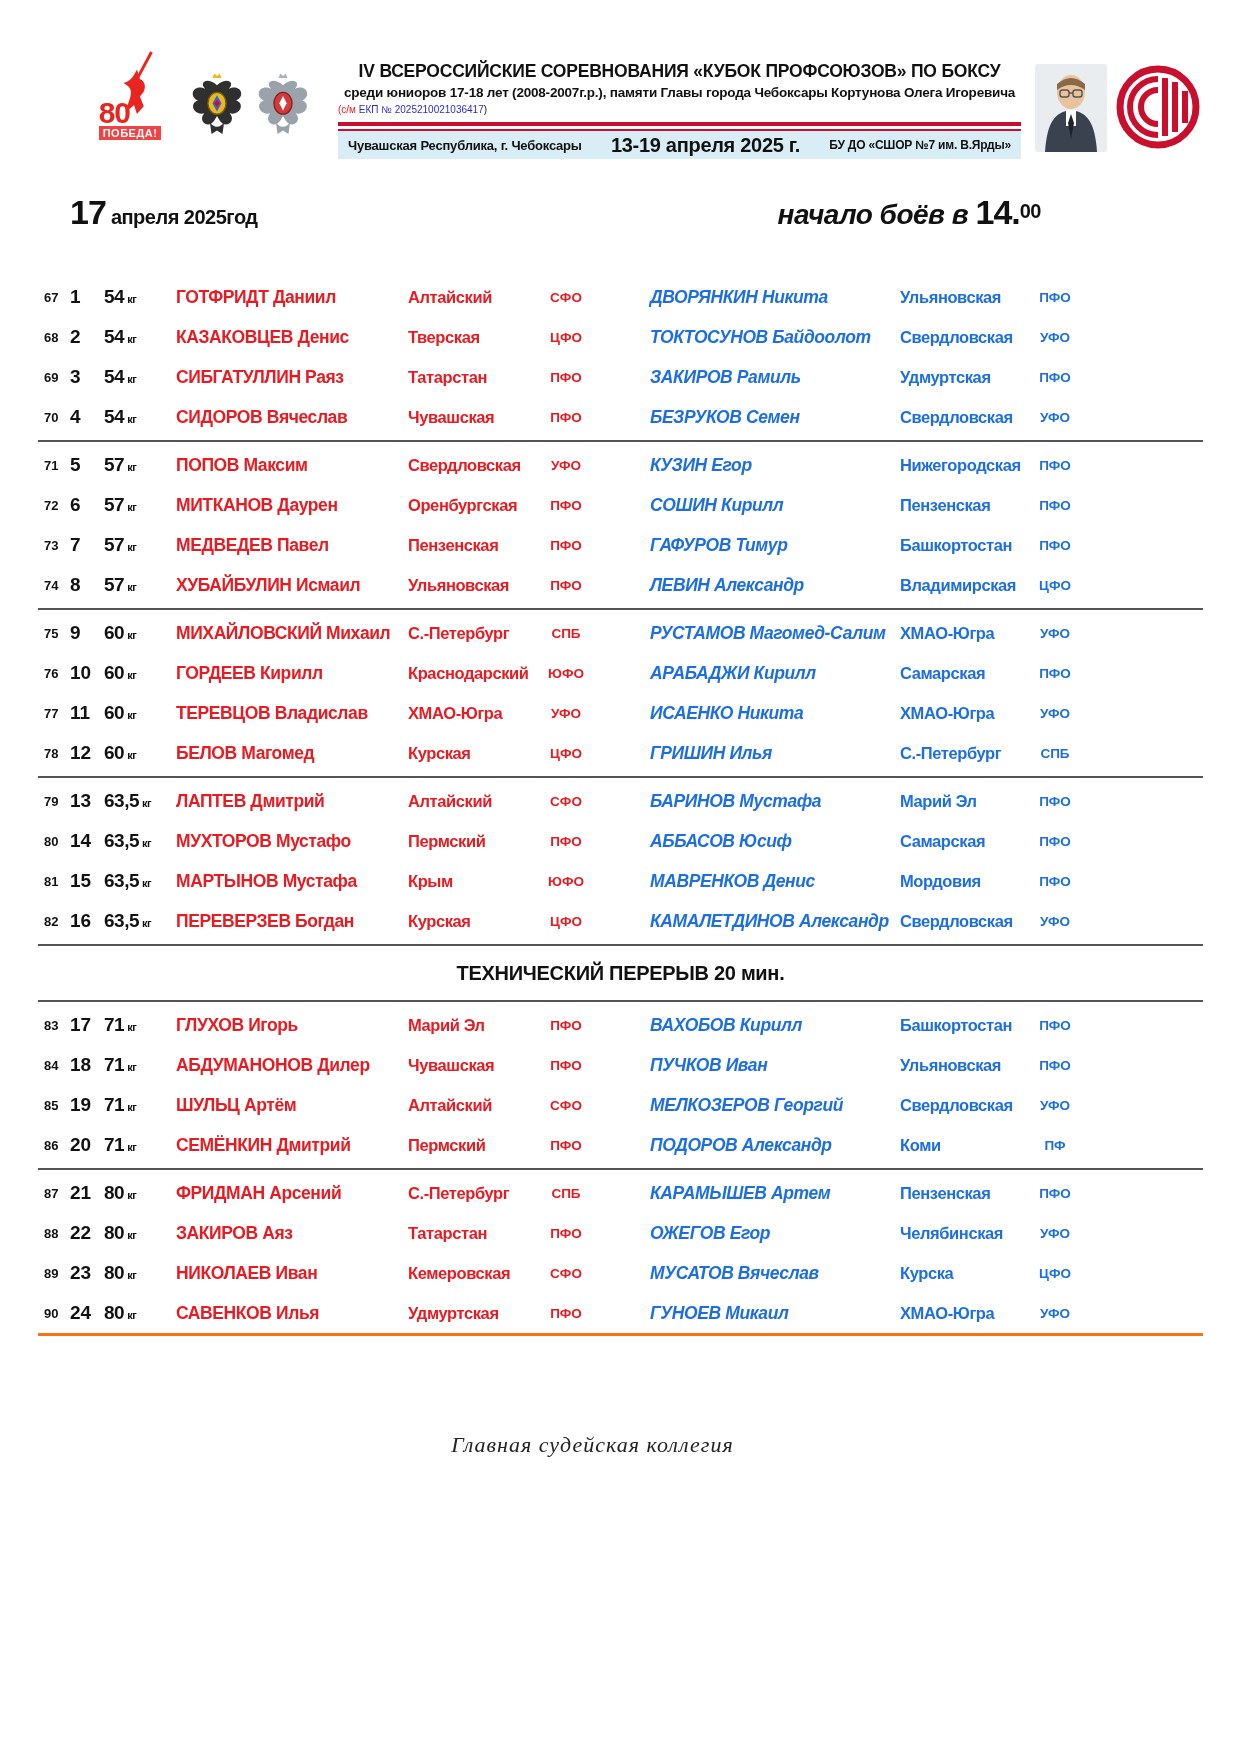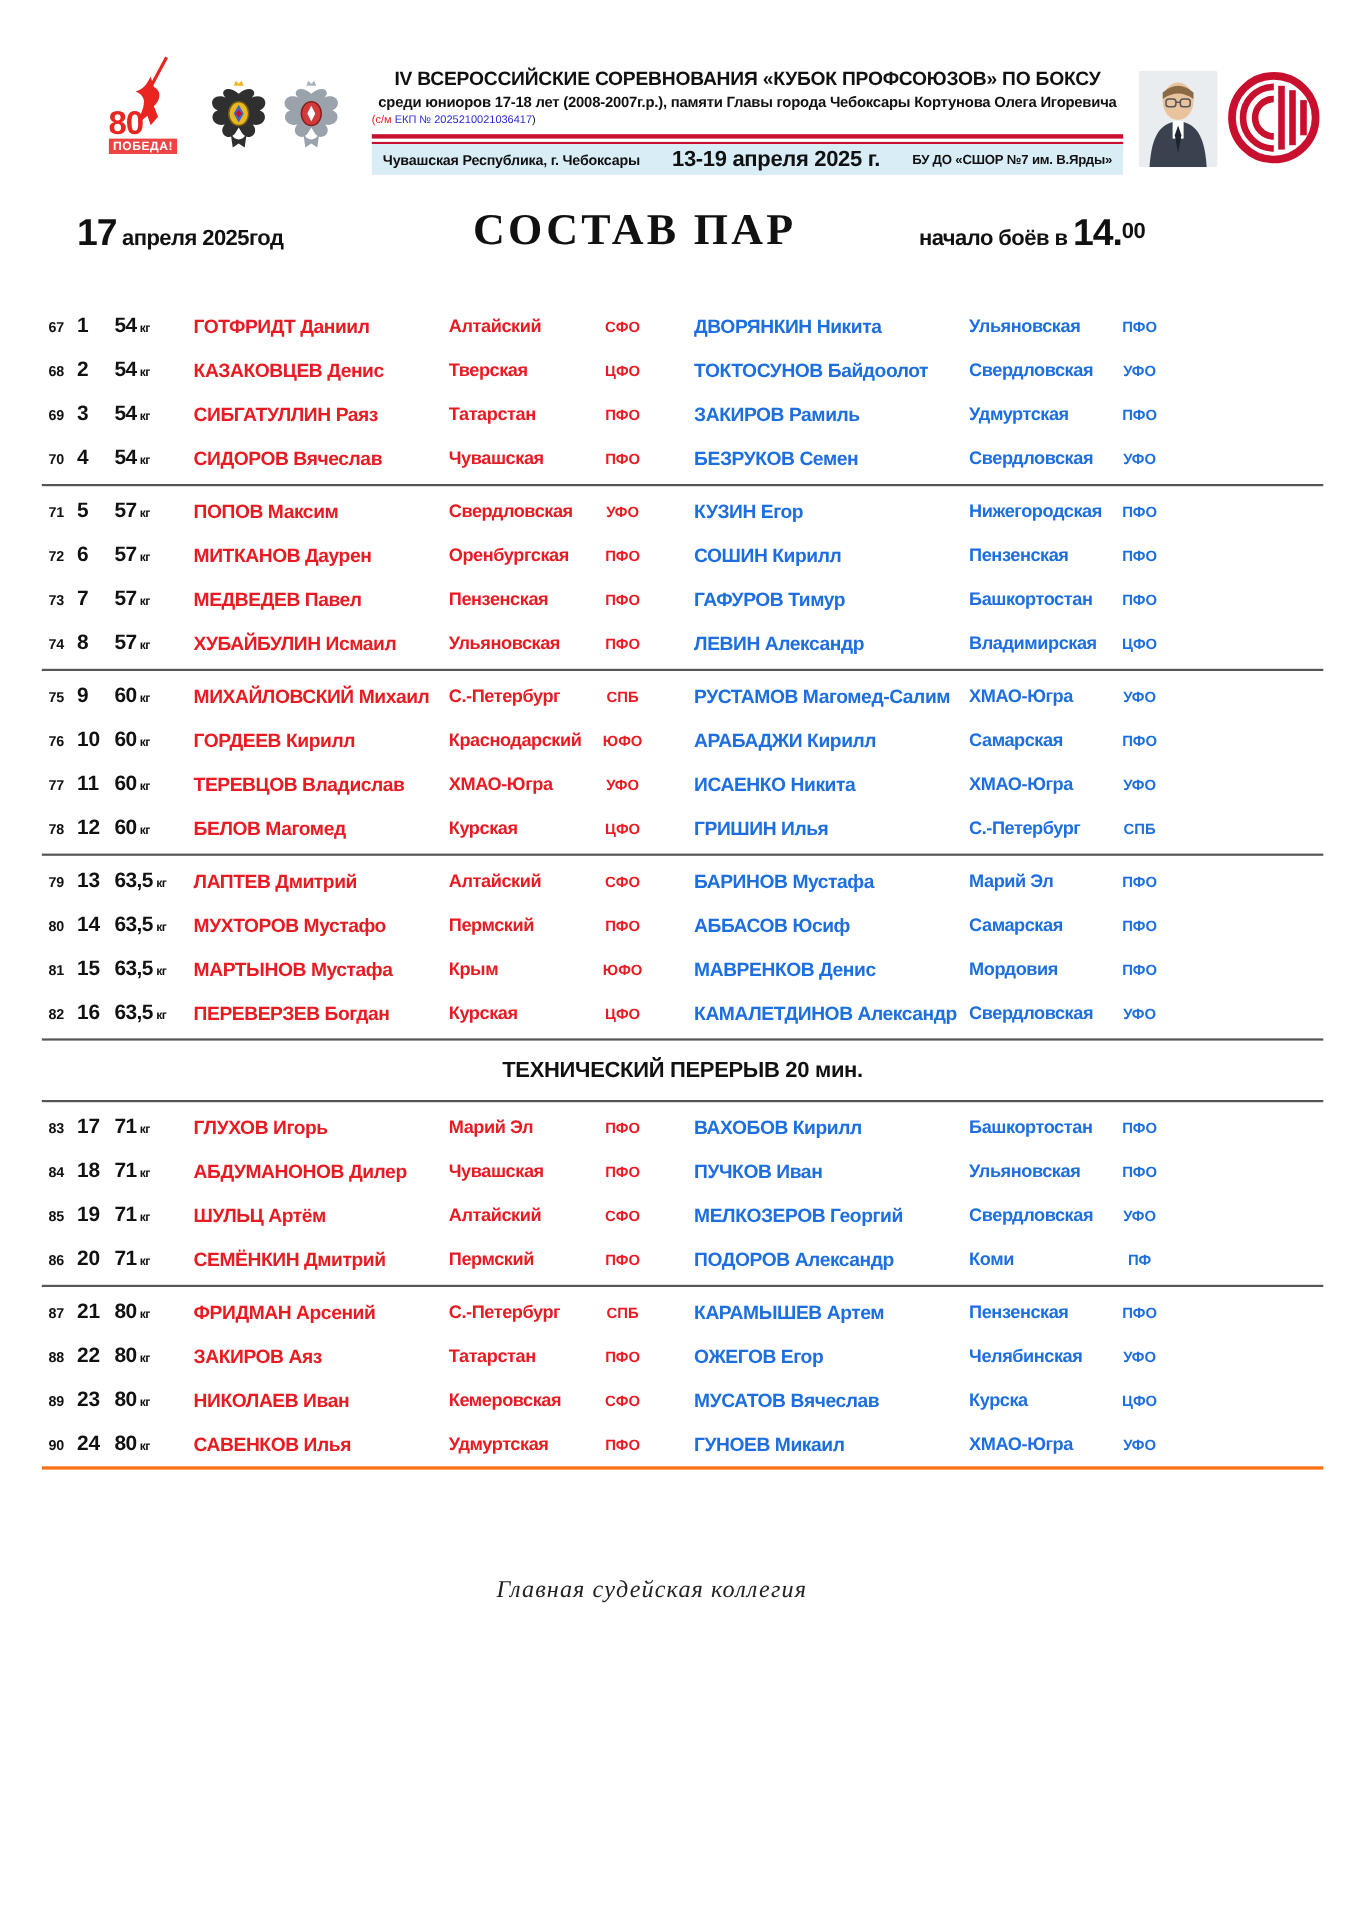--- a/index.html
+++ b/index.html
@@ -37,35 +37,35 @@
   .photo{width:72px;height:88px;margin-top:22px;border-radius:3px;overflow:hidden;flex:none;}
   .fnpr{width:86px;height:86px;margin-top:22px;flex:none;}
   
   .title-bar{position:relative;height:56px;margin-top:26px;}
   .tb-left{position:absolute;left:70px;top:8px;white-space:nowrap;}
   .tb-left .d{font-size:34px;font-weight:800;letter-spacing:-1px;}
   .tb-left .r{font-size:20px;font-weight:800;letter-spacing:-.5px;}
   .tb-center{position:absolute;left:46.5%;top:0;transform:translateX(-50%);
     font-family:"Liberation Serif",serif;font-weight:700;font-size:40px;letter-spacing:3px;white-space:nowrap;}
   .tb-right{position:absolute;right:200px;top:8px;white-space:nowrap;}
-  .tb-right .lab{font-size:20px;font-weight:800;letter-spacing:-.5px;}
+  .tb-right .lab{font-size:28px;font-weight:800;letter-spacing:-.5px;font-style:italic;}
   .tb-right .hh{font-size:34px;font-weight:800;letter-spacing:-1px;}
   .tb-right .mm{font-size:20px;font-weight:800;vertical-align:super;letter-spacing:-.5px;}
   
   .pairs{margin:36px 38px 0 38px;border-bottom:3px solid #f97316;padding-bottom:0;}
   .row{display:flex;align-items:center;height:40px;padding-left:2px;}
   .row>span{white-space:nowrap;overflow:visible;}
   .c-num{width:26px;font-size:13px;font-weight:700;margin-left:4px;}
   .c-pair{width:34px;font-size:19px;font-weight:700;}
   .c-weight{width:72px;font-size:19px;font-weight:700;letter-spacing:-.5px;}
   .c-weight .u{font-size:11px;font-weight:700;font-style:normal;margin-left:3px;}
   .c-name{width:232px;font-size:17.5px;font-weight:700;letter-spacing:-.4px;}
   .c-region{width:132px;font-size:16.5px;font-weight:700;letter-spacing:-.4px;}
   .c-dist{width:52px;font-size:13.5px;font-weight:700;text-align:center;}
-  .c-name.blue{margin-left:39px;width:250px;}
+  .c-name.blue{margin-left:58px;width:250px;font-style:italic;}
   .c-region.blue{width:130px;}
   .c-dist.blue{width:50px;}
   .red{color:var(--red-corner);}
   .blue{color:var(--blue-corner);}
   .group-sep{border-top:2px solid #555;margin:3px 0;}
   .break-row{height:48px;display:flex;align-items:center;justify-content:center;
     font-size:20px;font-weight:800;letter-spacing:-.3px;}
   
   .footer-sign{margin-top:96px;text-align:center;font-family:"Liberation Serif",serif;
     font-style:italic;font-size:22px;letter-spacing:1px;color:#222;transform:translateX(-28px);}
@@ -134,21 +134,20 @@
     <path d="M43 15 a28 28 0 0 0 0 56" fill="none" stroke="#c8102e" stroke-width="6"></path>
     <path d="M43 26 a17 17 0 0 0 0 34" fill="none" stroke="#c8102e" stroke-width="6"></path>
     <rect x="47" y="14" width="6" height="58" fill="#c8102e"></rect>
     <rect x="57" y="18" width="6" height="50" fill="#c8102e"></rect>
     <rect x="67" y="27" width="6" height="32" fill="#c8102e"></rect>
   </svg>
 </div>
 
 <div class="title-bar">
   <div class="tb-left"><span class="d">17</span><span class="r"> апреля 2025год</span></div>
-  <div class="tb-center">СОСТАВ ПАР</div>
   <div class="tb-right"><span class="lab">начало боёв в </span><span class="hh">14.</span><span class="mm">00</span></div>
 </div>
 
 <div class="pairs">
     <div class="row">
     <span class="c-num">67</span>
     <span class="c-pair">1</span>
     <span class="c-weight"><b>54</b><i class="u">кг</i></span>
     <span class="c-name red">ГОТФРИДТ Даниил</span>
     <span class="c-region red">Алтайский</span>

